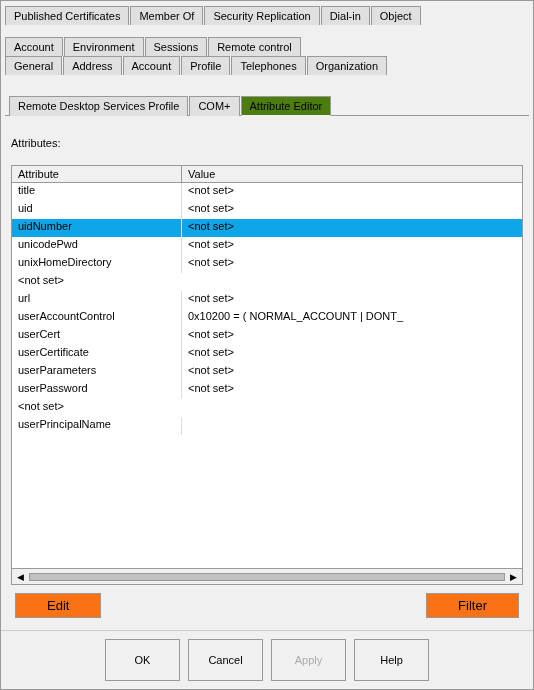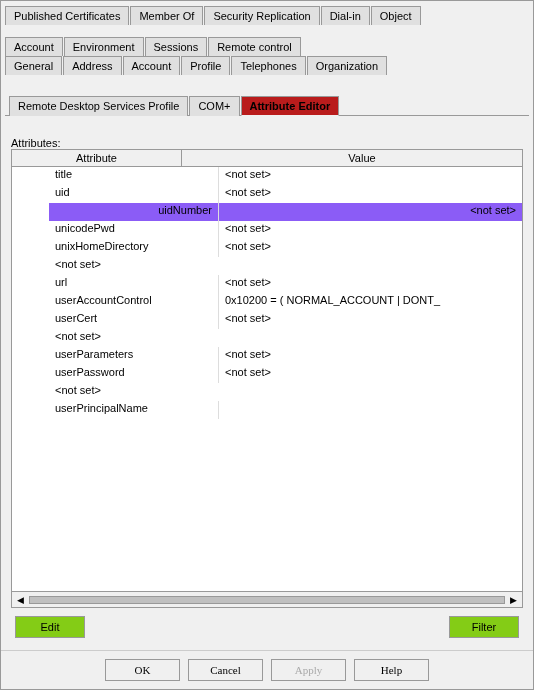--- a/index.html
+++ b/index.html
@@ -32,76 +32,72 @@
       border: 1px solid #999;
       border-bottom: none;
       cursor: pointer;
       font-size: 11px;
       white-space: nowrap;
       color: #000;
       position: relative;
       top: 1px;
     }
     .tab.active {
-      background: #b91c1c;
+      background: #4d7c0f;
       border-bottom: 1px solid #f0f0f0;
       z-index: 2;
-      font-weight: bold;
+      font-weight: normal;
     }
     .content-area {
       flex: 1;
       padding: 8px 10px;
       display: flex;
       flex-direction: column;
     }
     .attributes-label {
       font-size: 11px;
-      margin-bottom: 0;
+      margin-bottom: 16px;
     }
     .table-container {
       flex: 1;
       border: 1px solid #999;
       background: #fff;
       overflow: hidden;
       display: flex;
       flex-direction: column;
     }
     .table-header {
       display: flex;
       background: #f0f0f0;
       border-bottom: 1px solid #999;
       font-size: 11px;
-      text-align: center;
     }
     .col-attr {
       width: 170px;
       min-width: 170px;
       padding: 2px 6px;
       border-right: 1px solid #999;
       font-weight: normal;
     }
     .col-val {
       flex: 1;
       padding: 2px 6px;
-      margin-left: 36px;
     }
     .table-body {
       flex: 1;
       overflow-y: auto;
       overflow-x: hidden;
-      margin-left: 37px;
     }
     .table-row {
       display: flex;
       font-size: 11px;
       min-height: 18px;
     }
     .table-row.selected {
-      background: #8b5cf6;
-      text-align: right;
+      background: #0ea5e9;
     }
     .cell-attr {
       width: 170px;
       min-width: 170px;
       padding: 1px 6px;
       border-right: 1px solid #ddd;
       white-space: nowrap;
       overflow: hidden;
     }
     .cell-val {
@@ -129,48 +125,47 @@
       background: #c0c0c0;
       border: 1px solid #999;
       margin: 0 2px;
     }
     .buttons-row {
       display: flex;
       justify-content: space-between;
       padding: 8px 4px 4px 4px;
     }
     .btn {
-      padding: 4px 20px;
-      background: #84cc16;
-      border: 1px solid #999;
-      font-size: 11px;
+      padding: 4px 31px;
+      background: #f97316;
+      border: 1px solid #999;
+      font-size: 13px;
       cursor: pointer;
       min-width: 70px;
     }
     .btn:disabled, .btn.disabled {
       color: #999;
       cursor: default;
     }
     .bottom-bar {
       display: flex;
       justify-content: center;
       gap: 8px;
       padding: 8px;
       background: #f0f0f0;
       border-top: 1px solid #ccc;
     }
     .bottom-btn {
-      padding: 4px 0;
+      padding: 14px 0;
       width: 75px;
       background: #f0f0f0;
       border: 1px solid #999;
       font-size: 11px;
       cursor: pointer;
       text-align: center;
-      font-family: Liberation Serif, serif;
     }
     .bottom-btn.disabled {
       color: #aaa;
       cursor: default;
     }
   </style>
 </head>
 <body>
 
 <div class="dialog">
@@ -244,20 +239,21 @@
             </div>
             <div class="table-row">
               <div class="cell-attr">userAccountControl</div>
               <div class="cell-val">0x10200 = ( NORMAL_ACCOUNT | DONT_</div>
             </div>
             <div class="table-row">
               <div class="cell-attr">userCert</div>
               <div class="cell-val">&lt;not set&gt;</div>
             </div>
             <div class="table-row">
+              <div class="cell-attr">userCertificate</div>
               <div class="cell-val">&lt;not set&gt;</div>
             </div>
             <div class="table-row">
               <div class="cell-attr">userParameters</div>
               <div class="cell-val">&lt;not set&gt;</div>
             </div>
             <div class="table-row">
               <div class="cell-attr">userPassword</div>
               <div class="cell-val">&lt;not set&gt;</div>
             </div>

